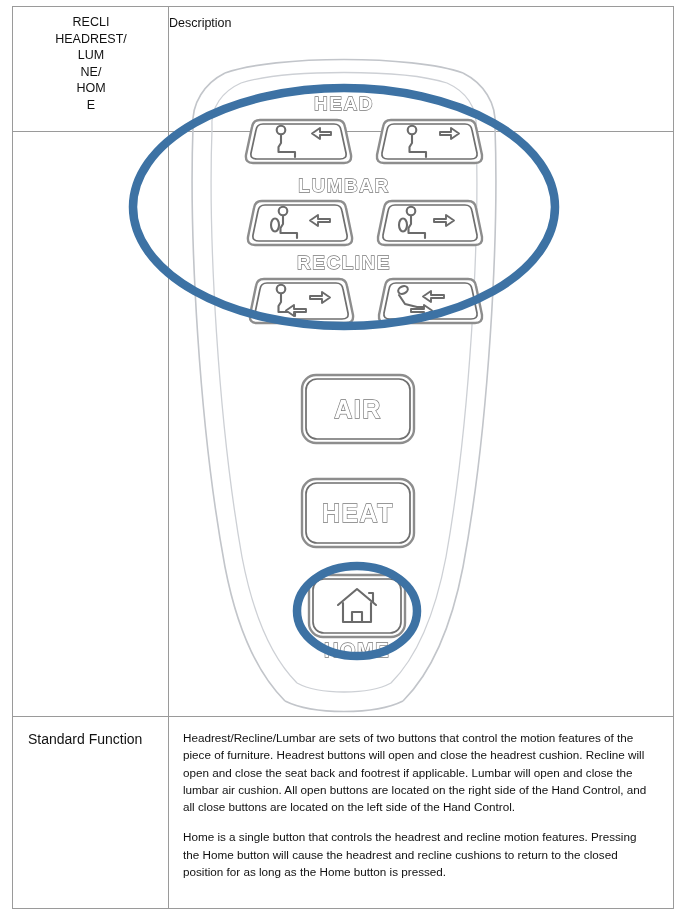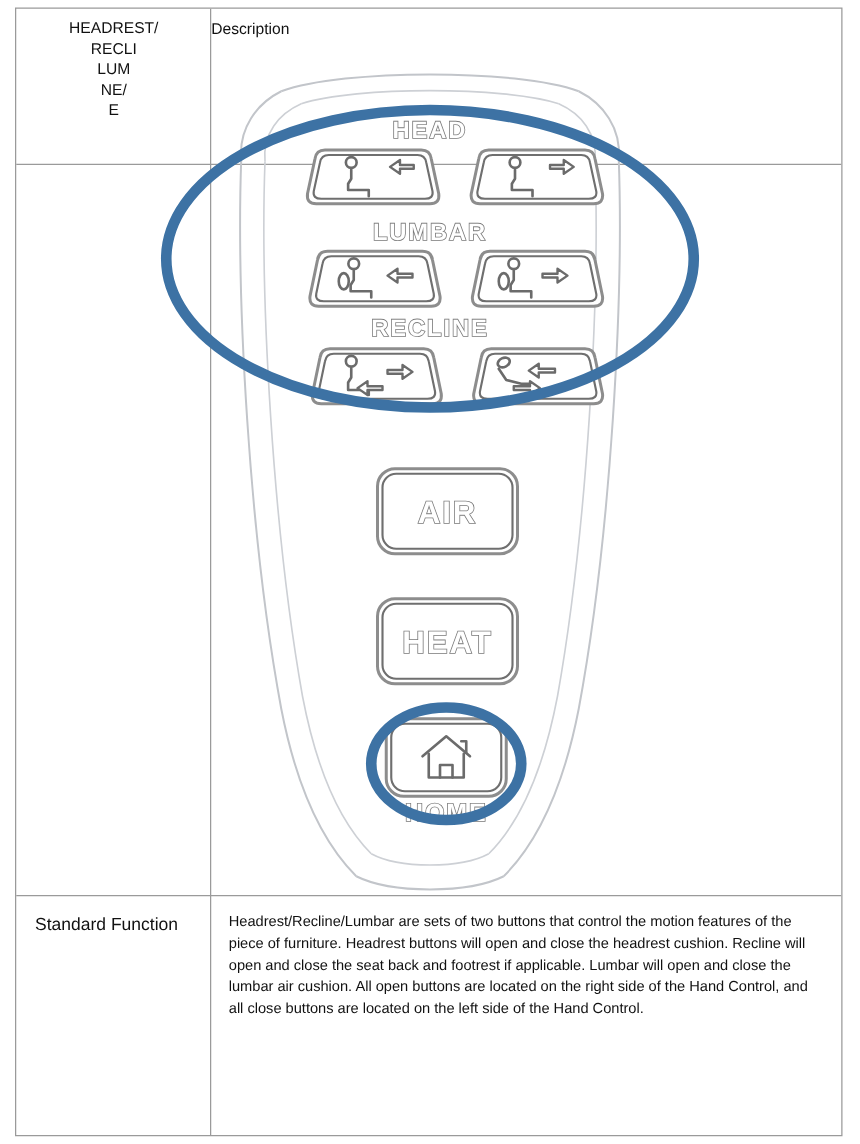--- a/index.html
+++ b/index.html
@@ -123,33 +123,35 @@
 
 <div class="page">
 
   <div class="doc-table">
 
     <div class="vline vline-main"></div>
     <div class="hline hline-header"></div>
     <div class="hline hline-footer"></div>
 
     <div class="hdr-left">
+      <span>RECLI</span>
       <span>HEADREST/</span>
-      <span>RECLI</span>
       <span>LUM</span>
       <span>NE/</span>
+      <span>HOM</span>
       <span>E</span>
     </div>
 
     <div class="hdr-right">Description</div>
 
     <div class="ftr-left">Standard Function</div>
 
     <div class="ftr-right">
       <p>Headrest/Recline/Lumbar are sets of two buttons that control the  motion features of the piece of furniture. Headrest buttons will open and close the headrest cushion. Recline will open and close the seat back and footrest if applicable. Lumbar will open and close the lumbar air cushion. All open buttons are located on the right side of the Hand Control, and all close buttons are  located on the left side of the Hand Control.</p>
+      <p>Home is a single button that controls the headrest and recline motion features. Pressing the Home button will cause the headrest and recline cushions to return  to the closed position for as long as the Home button is pressed.</p>
     </div>
 
     <svg class="remote-svg" viewBox="0 0 662 903">
 
       <defs>
 
         <style>
           .silk {
             font-family: "Liberation Sans", sans-serif;
             font-weight: bold;

